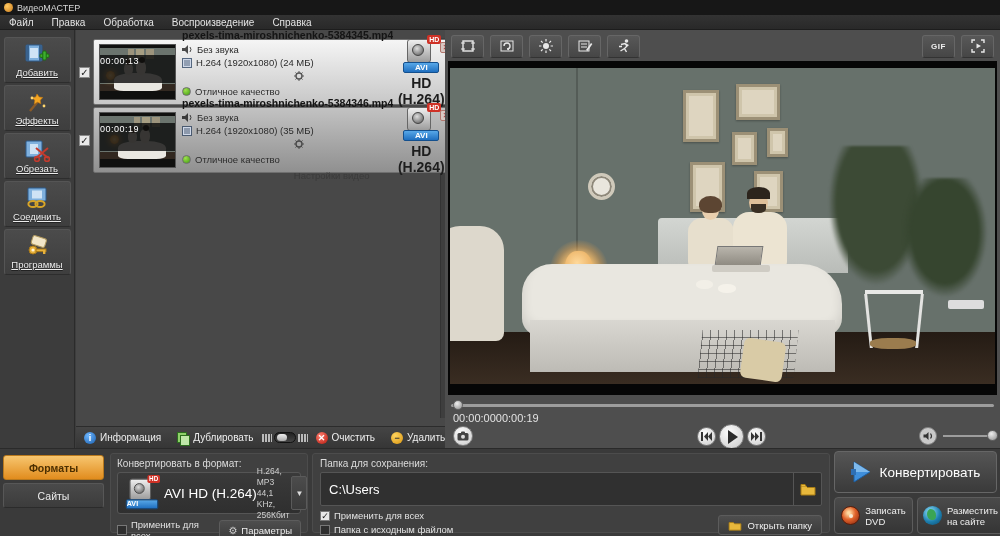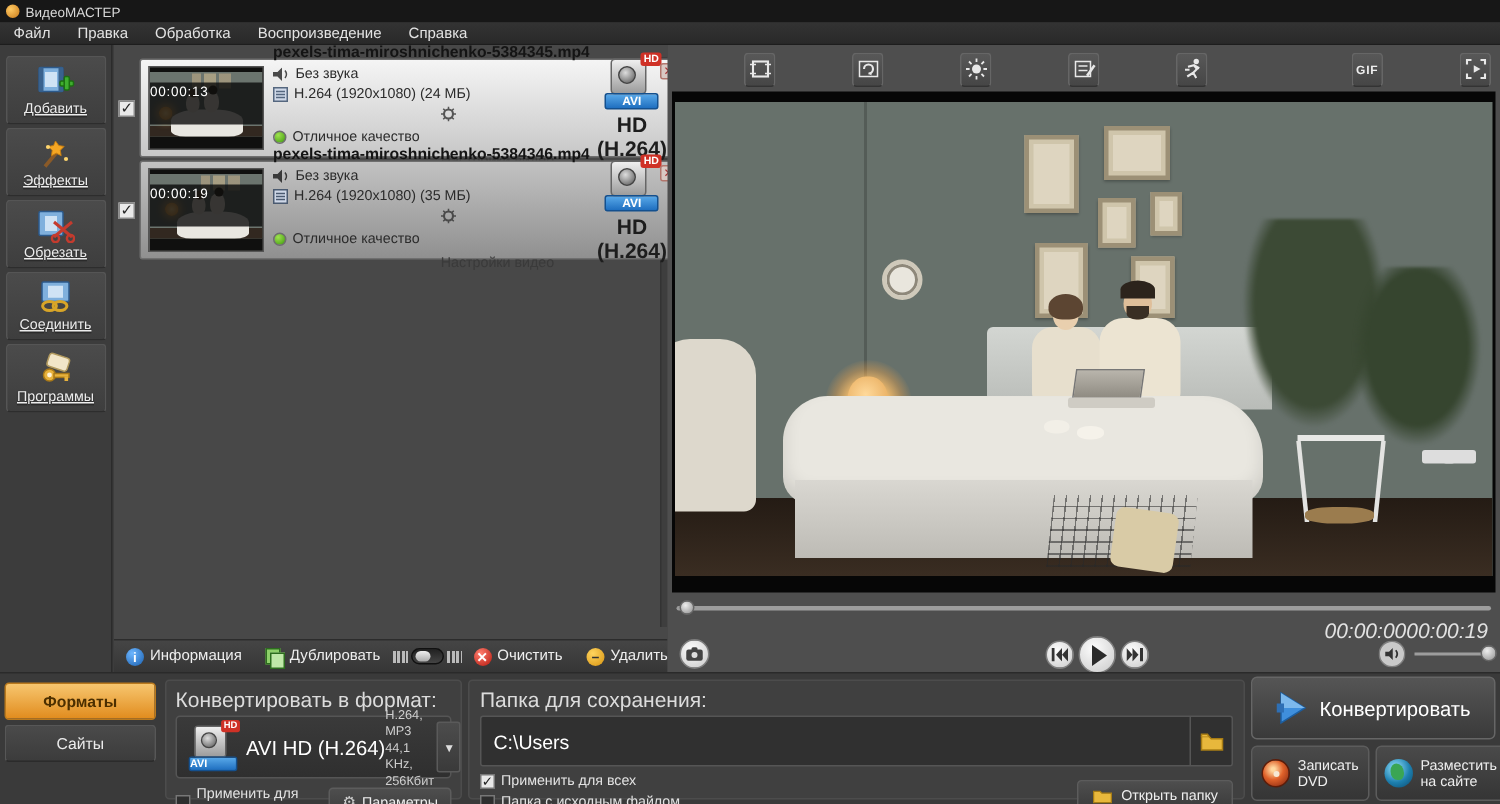--- a/index.html
+++ b/index.html
@@ -64,21 +64,21 @@
   .ic-dup::before, .ic-dup::after { content:""; position:absolute; width:8px; height:9px; border:1px solid #2c6d1e; background:#8ed06a; }
   .ic-dup::before { left:0; top:0; } .ic-dup::after { left:3px; top:3px; background:#bfe8a8; }
   .view-toggle { display:flex; align-items:center; gap:2px; margin:0 auto; }
   .vt-grid { width:10px; height:8px; background:repeating-linear-gradient(90deg,#bbb 0 2px,transparent 2px 3px); }
   .vt-pill { width:22px; height:11px; background:linear-gradient(#222,#444); border-radius:6px; border:1px solid #111; position:relative; }
   .vt-knob { position:absolute; left:2px; top:1px; width:10px; height:7px; background:linear-gradient(#eee,#aaa); border-radius:4px; }
 
   
   .preview { position:absolute; left:445px; top:30px; width:555px; height:418px; background:#4e4e4e; }
   .pv-toolbar { position:absolute; left:6px; top:3px; right:6px; height:26px; display:flex; align-items:center; gap:6px; }
-  .pv-btn { width:21px; height:23px; background:linear-gradient(#585858,#464646); border:1px solid #666; border-bottom-color:#333; border-radius:3px; display:flex; align-items:center; justify-content:center;margin-left:45px; }
+  .pv-btn { width:33px; height:23px; background:linear-gradient(#585858,#464646); border:1px solid #666; border-bottom-color:#333; border-radius:3px; display:flex; align-items:center; justify-content:center; }
   .pv-btn svg { width:16px; height:16px; }
   .pv-spacer { flex:1; }
   .gif-btn { font-size:8px; font-weight:bold; color:#eee; letter-spacing:.5px; }
 
   .video-area { position:absolute; left:3px; top:31px; width:549px; height:334px; background:#060606; }
   .scene { position:absolute; left:2px; top:7px; right:2px; bottom:11px; background:#67716b; overflow:hidden; }
   .sc-div { position:absolute; left:126px; top:0; width:2px; height:78%; background:rgba(0,0,0,.18); }
   .sc-floor { position:absolute; left:0; bottom:0; width:100%; height:52px; background:linear-gradient(#241b14,#3a2d22); }
   .sc-clock { position:absolute; left:138px; top:105px; width:27px; height:27px; border-radius:50%; background:#e9e6dd; border:3px solid #cfc9ba; box-shadow:inset 0 0 0 2px #8e887a; }
   .frame { position:absolute; background:#cfc5ab; border:3px solid #9c9076; box-shadow:0 1px 2px rgba(0,0,0,.3); }
@@ -116,39 +116,39 @@
   .sc-stand::before { content:""; position:absolute; left:2px; top:0; width:3px; height:54px; background:#e3e3e1; transform:skewX(6deg); }
   .sc-stand::after { content:""; position:absolute; right:2px; top:0; width:3px; height:54px; background:#e3e3e1; transform:skewX(-6deg); }
   .sc-basket2 { position:absolute; left:420px; top:270px; width:46px; height:11px; background:#9b7c4e; border-radius:40%; }
   .sc-outlet { position:absolute; left:498px; top:232px; width:22px; height:9px; background:#ddd; border-radius:2px; box-shadow:14px 0 0 #ddd; }
   .sc-grid { position:absolute; left:250px; top:262px; width:96px; height:48px; background:repeating-linear-gradient(90deg, rgba(40,40,40,.55) 0 1px, transparent 1px 8px), repeating-linear-gradient(0deg, rgba(40,40,40,.55) 0 1px, transparent 1px 8px); transform:skewX(-6deg); }
   .sc-blanket { position:absolute; left:292px; top:272px; width:42px; height:40px; background:#d9cba6; border-radius:6px; transform:rotate(8deg); }
 
   .seek-row { position:absolute; left:6px; top:370px; right:6px; height:10px; }
   .seek-track { position:absolute; left:0; right:0; top:4px; height:3px; background:#9d9d9d; border-radius:2px; }
   .seek-handle { position:absolute; left:2px; top:0; width:10px; height:10px; border-radius:50%; background:radial-gradient(circle at 38% 32%, #eee, #8d8d8d); border:1px solid #666; }
-  .time-row { position:absolute; left:8px; top:382px; right:8px; display:flex; justify-content:flex-end; color:#e2e2e2; font-size:14px;font-style:italic; }
+  .time-row { position:absolute; left:8px; top:382px; right:8px; display:flex; justify-content:flex-start; color:#e2e2e2; font-size:11px; }
   .ctrl-row { position:absolute; left:6px; top:395px; right:6px; height:23px; }
   .round-btn { position:absolute; border-radius:50%; background:radial-gradient(circle at 40% 32%, #fdfdfd, #c9c9c9); border:1px solid #7e7e7e; display:flex; align-items:center; justify-content:center; }
   .snap-btn { left:2px; top:1px; width:20px; height:20px; }
   .prev-btn { left:246px; top:2px; width:19px; height:19px; }
   .play-btn { left:268px; top:-1px; width:25px; height:25px; }
   .next-btn { left:296px; top:2px; width:19px; height:19px; }
   .vol-ico { position:absolute; left:468px; top:2px; width:18px; height:18px; }
   .vol-track { position:absolute; left:492px; top:10px; width:50px; height:2px; background:#9d9d9d; }
   .vol-handle { position:absolute; left:536px; top:5px; width:11px; height:11px; border-radius:50%; background:radial-gradient(circle at 38% 32%, #eee, #909090); border:1px solid #666; }
 
   
   .bottombar { position:absolute; left:0; top:448px; width:1000px; height:88px; background:#3a3a3a; border-top:1px solid #2a2a2a; }
   .tabs { position:absolute; left:3px; top:6px; width:101px; }
   .tab { width:100%; height:25px; margin-bottom:3px; border-radius:3px; border:1px solid #575757; border-bottom-color:#2b2b2b; background:linear-gradient(#4a4a4a,#3c3c3c); color:#ececec; font-size:10.5px; display:flex; align-items:center; justify-content:center; }
   .tab.active { background:linear-gradient(#f7c66f,#e18c1e); color:#4c2f00; font-weight:bold; border-color:#b9791d; }
   .section { position:absolute; border:1px solid #4c4c4c; border-radius:3px; background:#404040; }
   .sec-format { left:110px; top:4px; width:198px; height:80px; padding:4px 6px; }
-  .sec-label { color:#dcdcdc; font-size:14px; margin-bottom:3px; }
+  .sec-label { color:#dcdcdc; font-size:10px; margin-bottom:3px; }
   .fmt-box { position:relative; height:42px; background:linear-gradient(#3a3a3a,#2f2f2f); border:1px solid #555; border-radius:3px; display:flex; align-items:center; padding:2px 4px; }
   .fmt-box .avi-ico { transform:scale(.9); margin-right:2px; flex:none; }
   .fmt-value { color:#fff; font-size:13.5px; white-space:nowrap; }
   .fmt-details { margin-left:auto; color:#cfcfcf; font-size:8.5px; line-height:11px; text-align:left; padding-right:2px; }
   .fmt-drop { flex:none; width:16px; height:34px; background:linear-gradient(#4c4c4c,#3a3a3a); border:1px solid #5a5a5a; border-radius:2px; color:#ddd; font-size:8px; display:flex; align-items:center; justify-content:center; }
   .fmt-foot { display:flex; align-items:center; margin-top:5px; }
   .chk-row { display:flex; align-items:center; gap:4px; color:#e2e2e2; font-size:9.5px; }
   .chk { width:10px; height:10px; background:#2e2e2e; border:1px solid #777; font-size:9px; line-height:9px; color:#fff; text-align:center; flex:none; }
   .chk.checked { background:#e8e8e8; color:#222; }
   .params-btn { margin-left:auto; height:20px; padding:0 8px; background:linear-gradient(#4e4e4e,#3b3b3b); border:1px solid #5c5c5c; border-radius:3px; color:#eee; font-size:9.5px; display:flex; align-items:center; gap:4px; }

